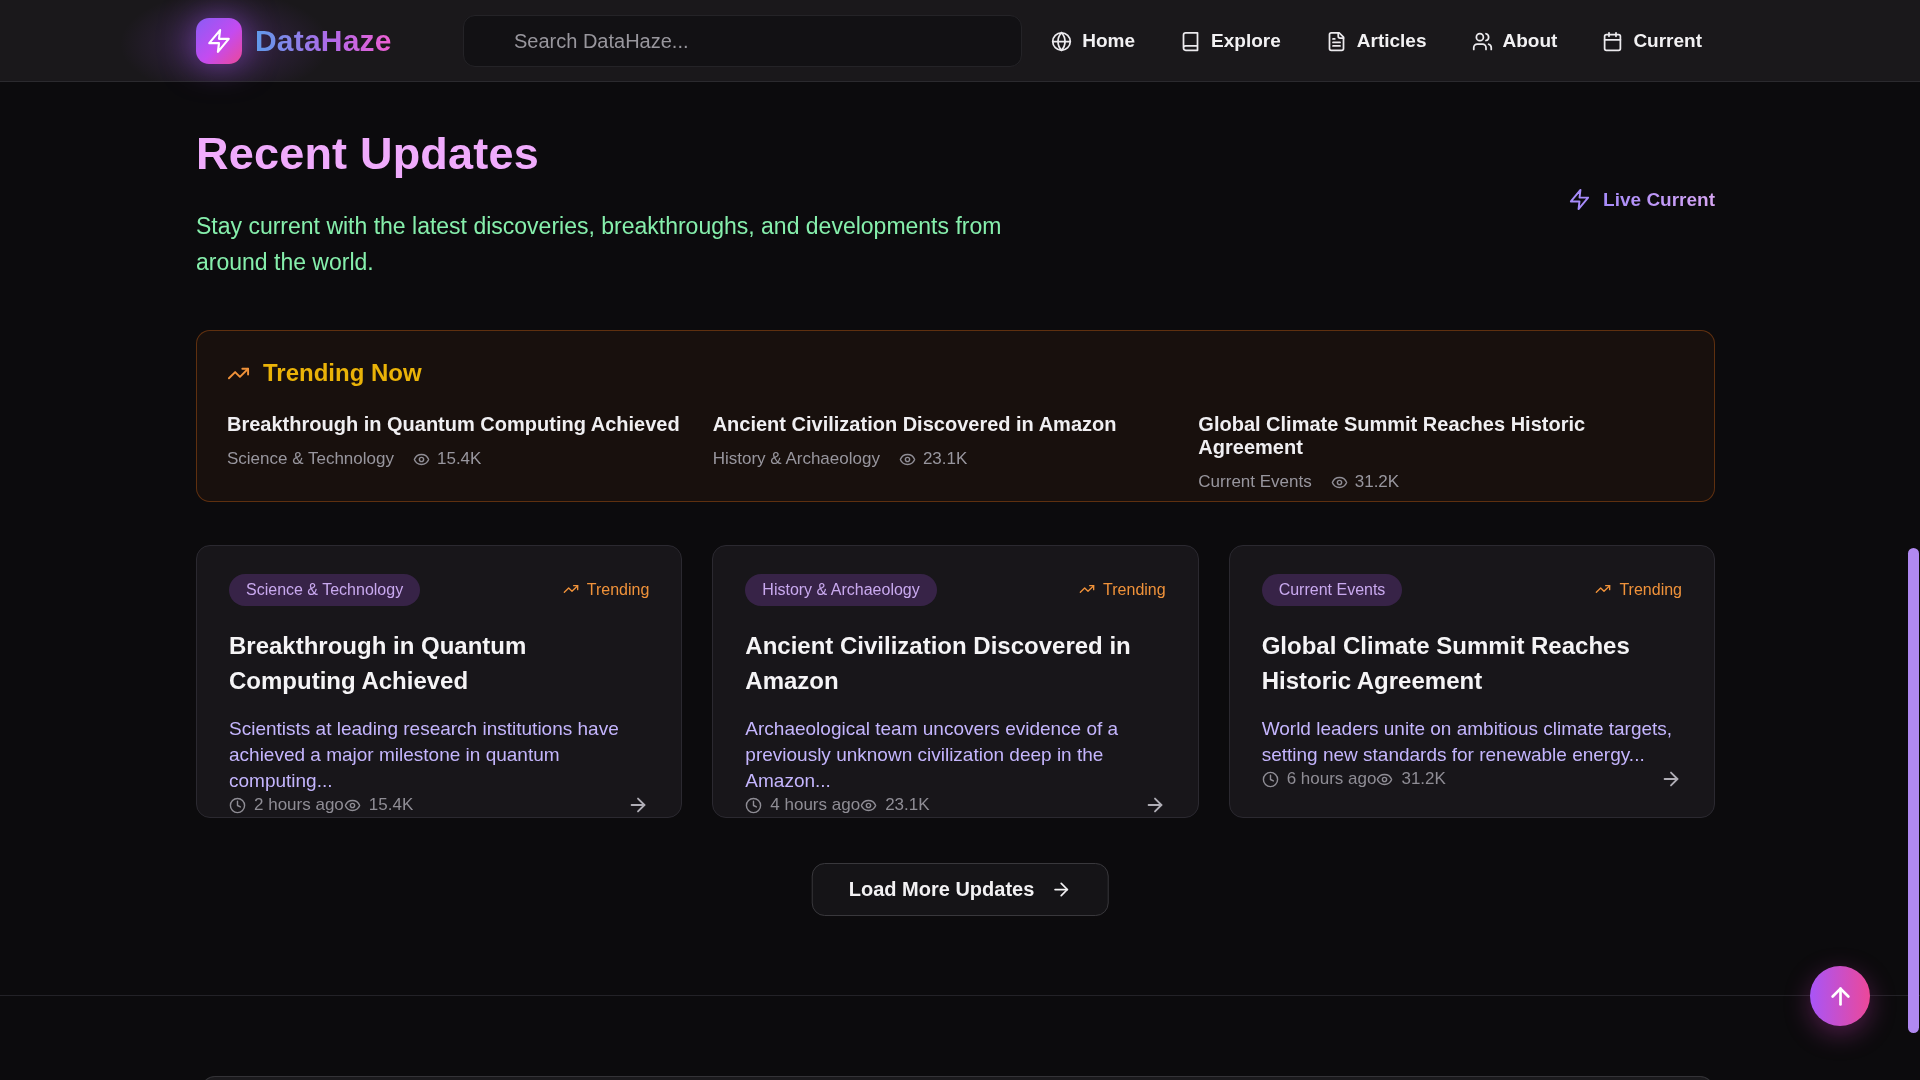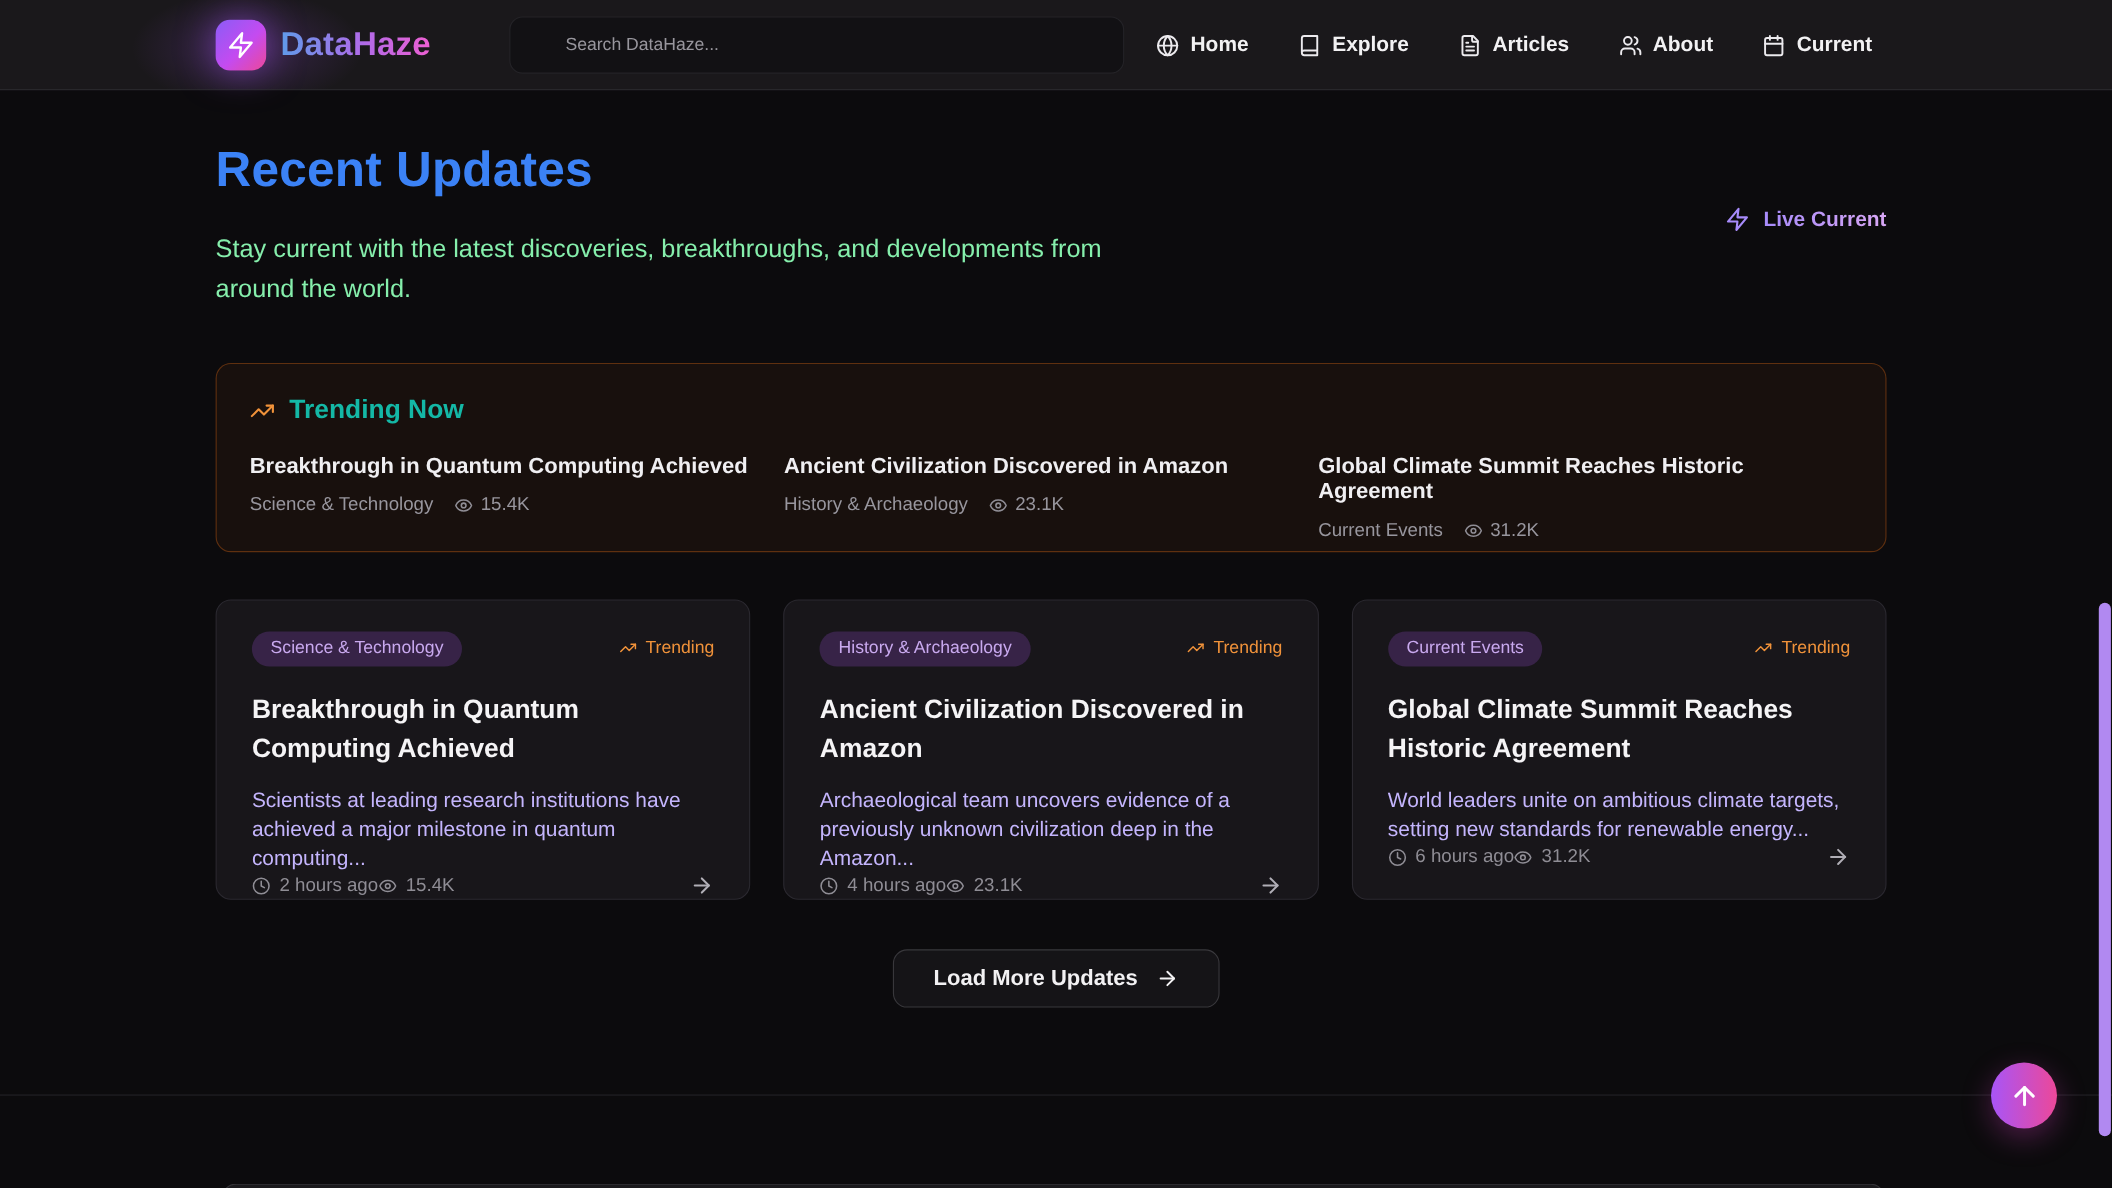--- a/index.html
+++ b/index.html
@@ -33,50 +33,50 @@
     background:linear-gradient(90deg,#5f9bea 0%,#b06ae8 55%,#ee5fd2 100%);
     -webkit-background-clip:text; background-clip:text; color:transparent;
   }
   .search-wrap {
     position:absolute; left:463px; top:15px; width:559px; height:52px;
     background:#121114; border:1px solid #242327; border-radius:12px;
     display:flex; align-items:center;
   }
   .search-wrap input {
     width:100%; height:100%; background:transparent; border:none; outline:none;
-    color:#e4e3e6; font-size:16px; padding:0 24px 0 50px;
+    color:#e4e3e6; font-size:20px; padding:0 24px 0 50px;
     font-family:"Liberation Sans","DejaVu Sans",sans-serif;
   }
   .search-wrap input::placeholder { color:#98969d; }
   .nav-links { position:absolute; right:218px; top:0; height:82px; display:flex; align-items:center; gap:45px; }
   .nav-item { display:flex; align-items:center; gap:10px; cursor:pointer; }
   .nav-item .lbl { font-size:19px; font-weight:bold; color:#f2f1f3; }
   .nav-item svg { color:#eceaee; }
 
   
-  .page-title { position:absolute; left:196px; top:128px; font-size:45px; font-weight:800; color:#3b82f6; letter-spacing:.2px; }
+  .page-title { position:absolute; left:196px; top:128px; font-size:45px; font-weight:800; color:#f0abfc; letter-spacing:.2px; }
   .page-subtitle { position:absolute; left:196px; top:208px; width:840px; font-size:23px; line-height:36px; color:#86efac; }
   .live-updates { position:absolute; right:205px; top:188px; display:flex; align-items:center; gap:12px; }
   .live-updates svg { color:#a78bfa; }
   .live-updates .lbl {
     font-size:19px; font-weight:bold;
     background:linear-gradient(90deg,#a78bfa,#d7a6f3);
     -webkit-background-clip:text; background-clip:text; color:transparent;
   }
 
   
   .trend-panel {
     position:absolute; left:196px; top:330px; width:1519px; height:172px;
     background:rgba(249,115,22,0.05);
     border:1px solid rgba(249,115,22,0.32);
     border-radius:14px; padding:28px 30px;
   }
   .trend-head { display:flex; align-items:center; gap:13px; }
   .trend-head svg { color:#f0923a; }
-  .trend-head .ttl { font-size:24px; font-weight:bold; color:#14b8a6; }
+  .trend-head .ttl { font-size:24px; font-weight:bold; color:#eab308; }
   .trend-grid { display:grid; grid-template-columns:repeat(3,1fr); margin-top:26px; }
   .trend-item { cursor:pointer; padding-right:30px; }
   .trend-item .t { font-size:20px; font-weight:bold; color:#f0eff2; }
   .trend-item .meta { margin-top:13px; display:flex; align-items:center; gap:9px; font-size:17px; color:#98969e; }
   .trend-item .meta .views { display:flex; align-items:center; gap:7px; margin-left:10px; }
   .trend-item .meta svg { color:#8f8d95; }
 
   
   .cards { position:absolute; left:196px; top:545px; width:1519px; display:grid; grid-template-columns:repeat(3,1fr); gap:30px; }
   .card {

